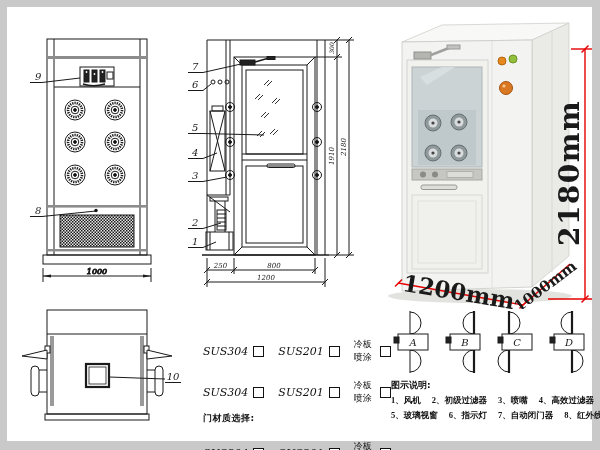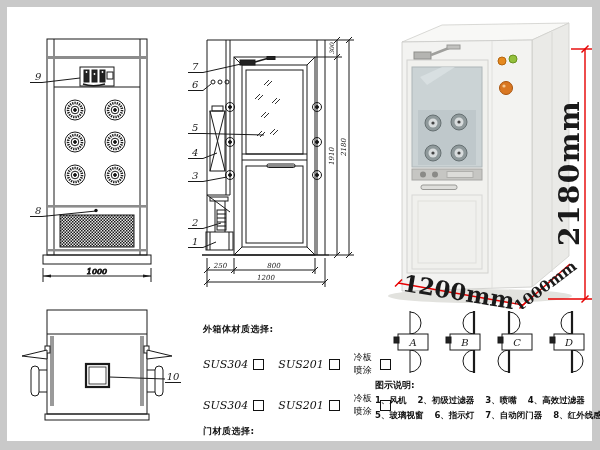--- a/index.html
+++ b/index.html
@@ -11,23 +11,23 @@
   
   .materials{left:196px;top:316px;width:188px;}
   .mat-title{font-size:9px;font-weight:bold;color:#111;margin:0 0 4px 0;letter-spacing:.5px;}
   .mat-opts{display:flex;align-items:center;margin:15px 0 7px 0;}
   .sus{font-family:"DejaVu Serif",serif;font-style:italic;font-size:11px;color:#111;}
   .cnopt{font-size:9px;font-weight:normal;color:#111;}
   .cb{display:inline-block;width:9px;height:9px;border:1.4px solid #111;background:#fff;
       margin:0 14px 0 5px;flex:0 0 auto;}
   .cb.last{margin-right:0;}
   
-  .legend{left:368px;top:372px;width:205px;color:#111;}
+  .legend{left:384px;top:372px;width:205px;color:#111;}
   .legend-title{font-size:9px;font-weight:bold;margin-bottom:3px;}
-  .legend-row{font-size:8.5px;font-weight:bold;margin-bottom:3px;white-space:nowrap;}
+  .legend-row{font-size:8.5px;font-weight:bold;margin-bottom:3px;white-space:nowrap;font-family:Liberation Serif, serif;}
   .legend-row span{margin-right:11px;}
 </style>
 </head>
 <body>
 
 <div class="page">
 <div class="content">
 
 <svg class="abs" style="left:20px;top:28px;" width="150" height="250" viewBox="0 0 150 250">
   <defs>
@@ -347,21 +347,20 @@
     <line x1="138" y1="290" x2="185" y2="249"></line>
     <line x1="10" y1="271.5" x2="17" y2="264.5"></line>
     <line x1="134.5" y1="293.5" x2="141.5" y2="286.5"></line>
     <text x="194" y="158" transform="rotate(-90 194 158)" text-anchor="middle" fill="#e60000" stroke="none" font-family="DejaVu Serif,serif" font-weight="bold" font-size="28" letter-spacing="1.5">2180mm</text>
     <text x="73" y="285" transform="rotate(9.5 73 281)" text-anchor="middle" fill="#e60000" stroke="none" font-family="DejaVu Serif,serif" font-weight="bold" font-size="23">1200mm</text>
     <text x="161" y="276" transform="rotate(-37 161 272)" text-anchor="middle" fill="#e60000" stroke="none" font-family="DejaVu Serif,serif" font-weight="bold" font-size="15">1000mm</text>
   </g>
 </svg>
 
 <div class="abs materials">
-  <div class="mat-title">外箱体材质选择:</div>
   <div class="mat-opts">
     <span class="sus">SUS304</span>
           <span class="cb"></span>
     <span class="sus">SUS201</span>
           <span class="cb"></span>
     <span class="cnopt">冷板喷涂</span>
           <span class="cb last"></span>
   </div>
   <div class="mat-opts">
     <span class="sus">SUS304</span>

